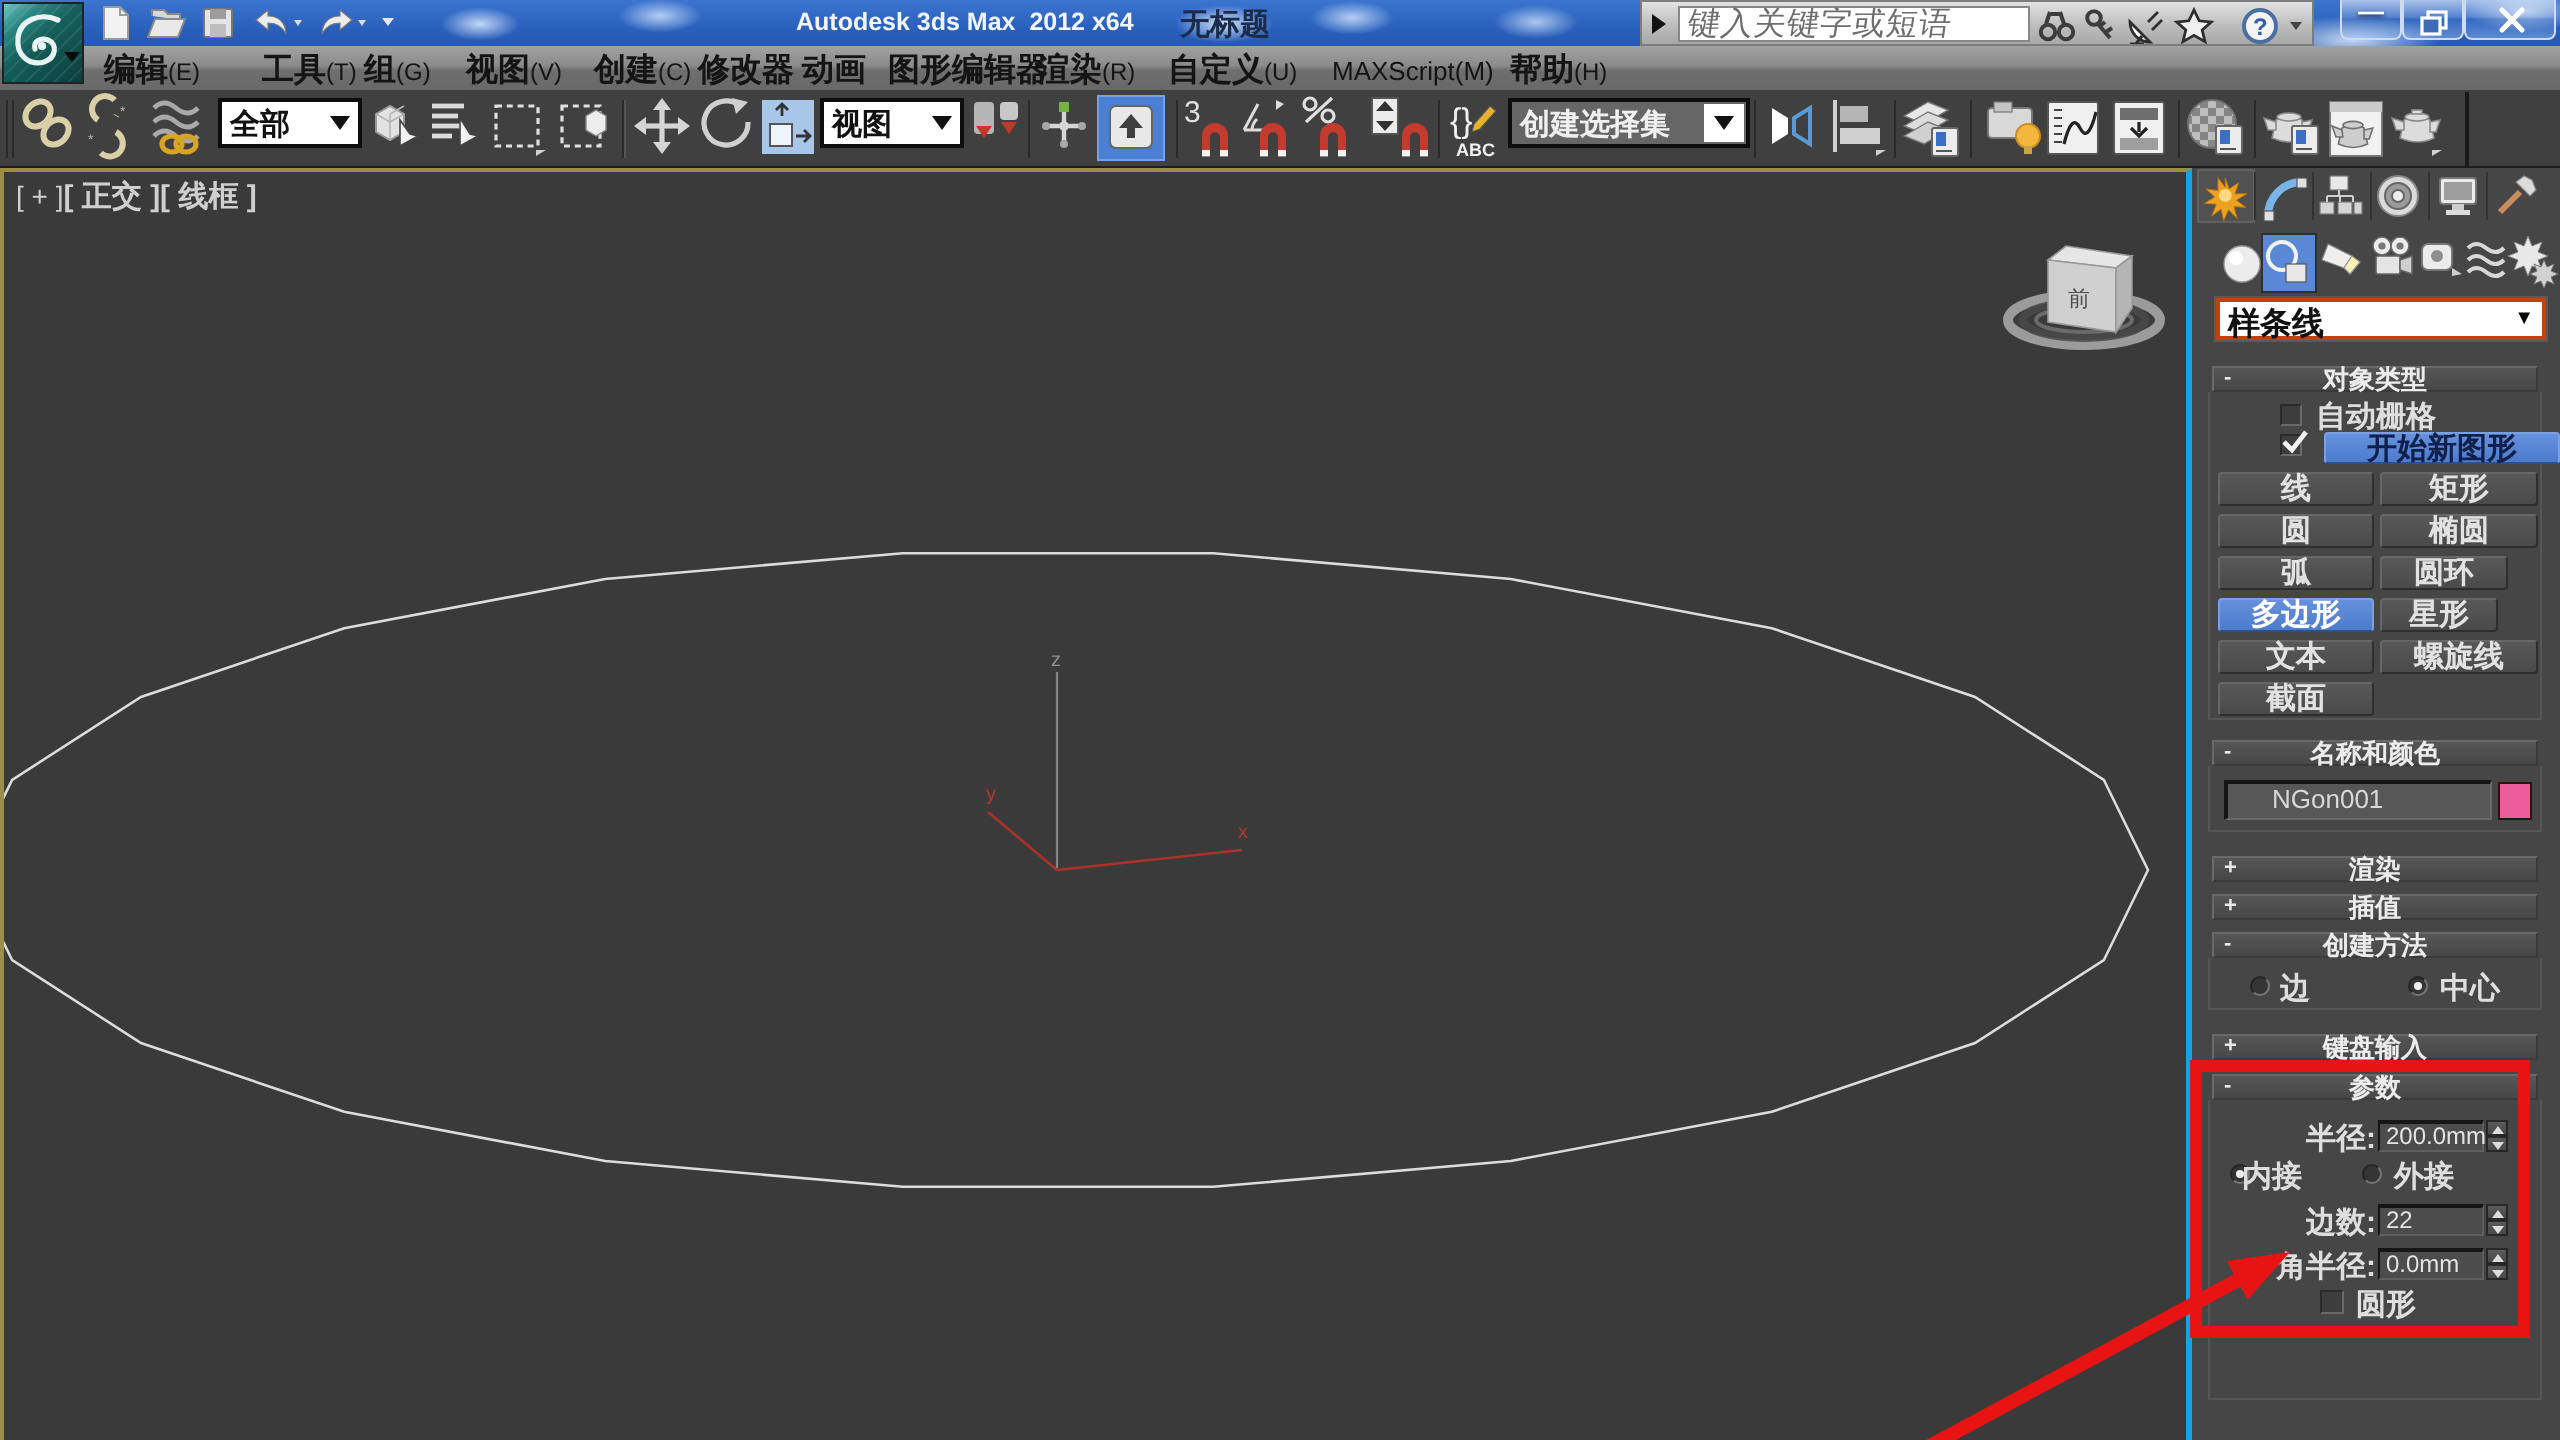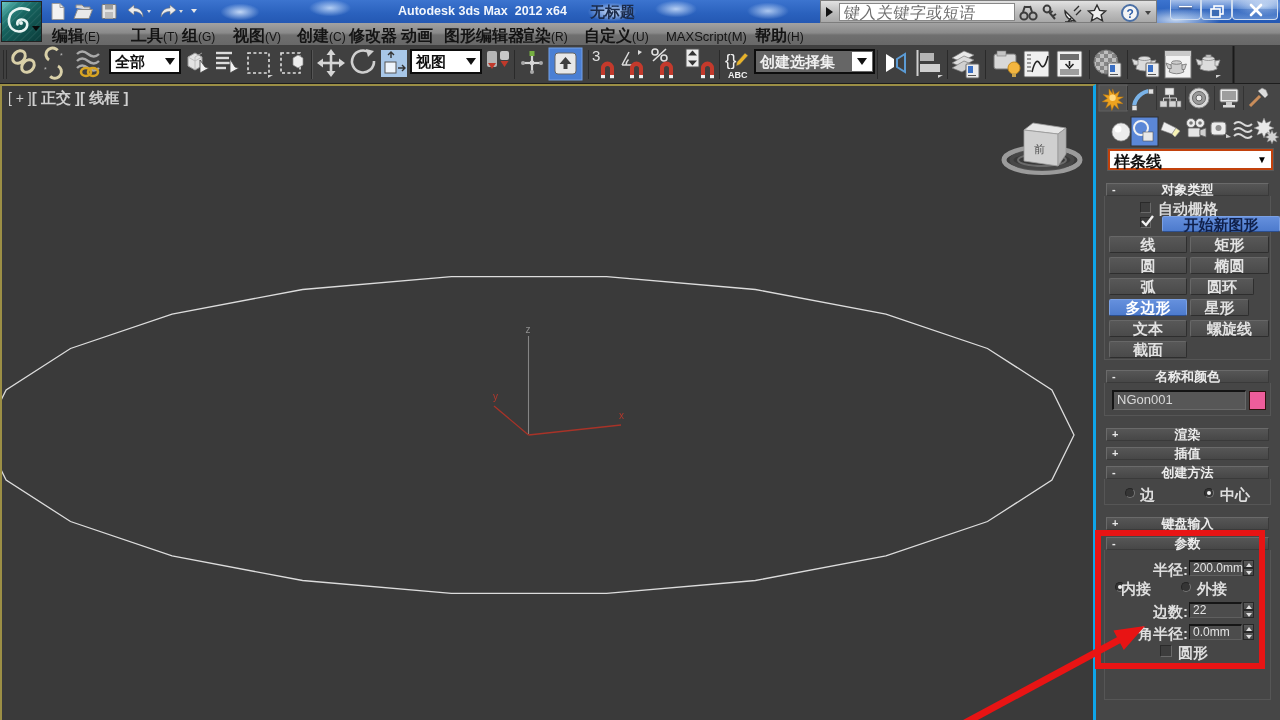--- a/index.html
+++ b/index.html
@@ -528,21 +528,21 @@
     <div class="pbtn" style="left:94px;top:215px;width:59px;">星形</div>
     <div class="pbtn" style="left:13px;top:236px;width:78px;">文本</div>
     <div class="pbtn" style="left:94px;top:236px;width:79px;">螺旋线</div>
     <div class="pbtn" style="left:13px;top:257px;width:78px;">截面</div>
 
     <div style="position:absolute;left:8px;top:299px;width:167px;height:33px;border:1px solid #565656;border-top:none;background:#464646;"></div>
     <div class="roll" style="top:286px;">
         <span class="pm">-</span>
         <span class="rt">名称和颜色</span>
       </div>
-    <div style="position:absolute;left:16px;top:306px;width:134px;height:20px;background:#575757;border:2px solid #141414;border-bottom:1px solid #6a6a6a;border-right:1px solid #6a6a6a;color:#d8d8d8;font-size:13px;line-height:16px;padding-left:3px;">NGon001</div>
+    <div style="position:absolute;left:16px;top:306px;width:134px;height:20px;background:#575757;border:2px solid #141414;border-bottom:1px solid #6a6a6a;border-right:1px solid #6a6a6a;color:#d8d8d8;font-size:13px;line-height:16px;padding-left:22px;">NGon001</div>
     <div style="position:absolute;left:153px;top:307px;width:17px;height:19px;background:#ee5d9b;border:1px solid #31100e;"></div>
 
     <div class="roll" style="top:344px;">
         <span class="pm">+</span>
         <span class="rt">渲染</span>
       </div>
     <div class="roll" style="top:363px;">
         <span class="pm">+</span>
         <span class="rt">插值</span>
       </div>

